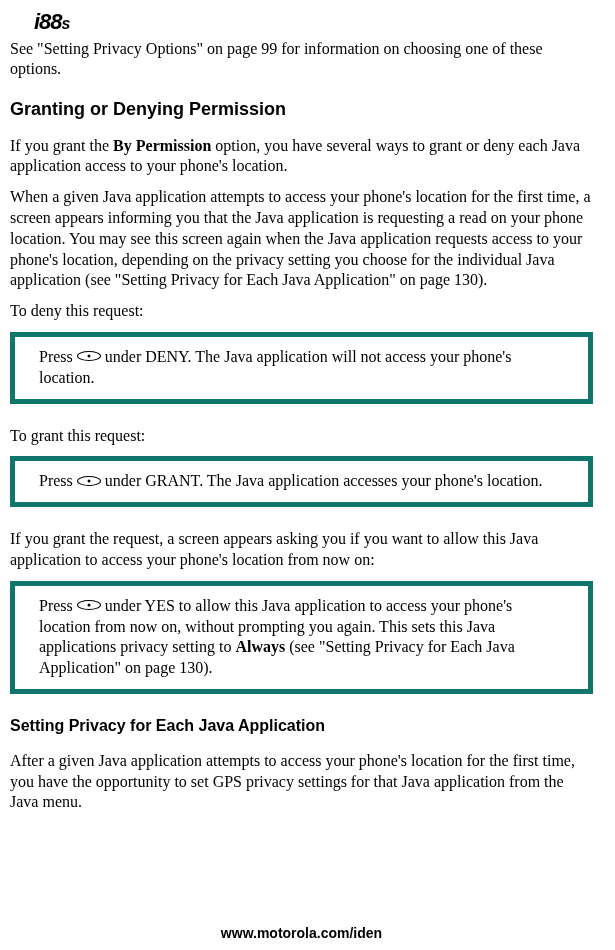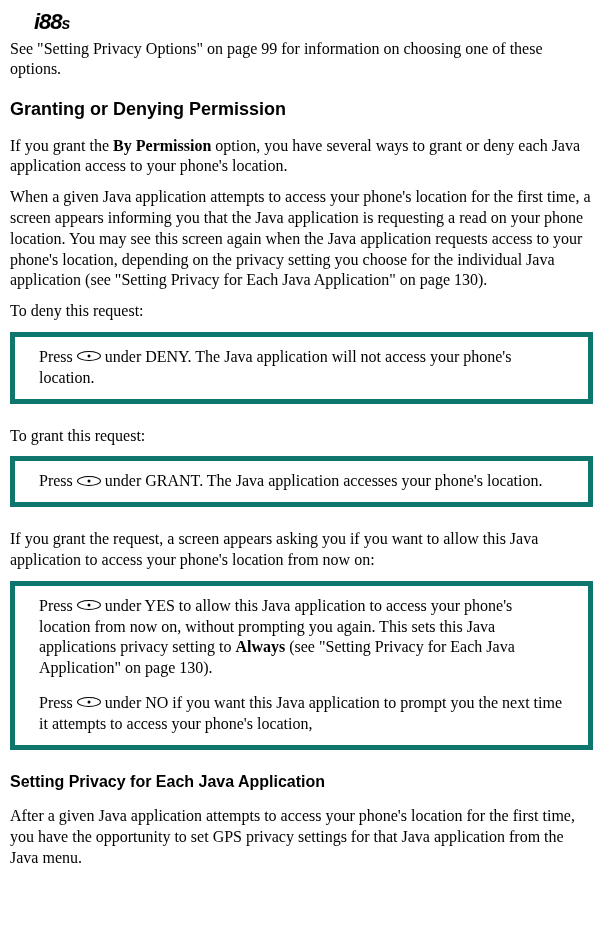--- a/index.html
+++ b/index.html
@@ -137,23 +137,21 @@
     <span>Press </span><span class="softkey-icon"></span><span> under GRANT. The Java application accesses your phone's location.</span>
   </p>
 </div>
 
 <p>If you grant the request, a screen appears asking you if you want to allow this Java application to access your phone's location from now on:</p>
 
 <div class="instruction-box">
   <p>
     <span>Press </span><span class="softkey-icon"></span><span> under YES to allow this Java application to access your phone's location from now on, without prompting you again. This sets this Java applications privacy setting to </span><span class="bold">Always</span><span> (see "Setting Privacy for Each Java Application" on page 130).</span>
   </p>
-  <p>
-    <span>Press </span><span class="softkey-icon"></span><span> under NO if you want this Java application to prompt you the next time it attempts to access your phone's location,</span>
-  </p>
 </div>
 
 <h3>Setting Privacy for Each Java Application</h3>
 
 <p>After a given Java application attempts to access your phone's location for the first time, you have the opportunity to set GPS privacy settings for that Java application from the Java menu.</p>
 
 <div class="footer">
+  <div class="footer-url">www.motorola.com/iden</div>
 </div>
 
 </body></html>

